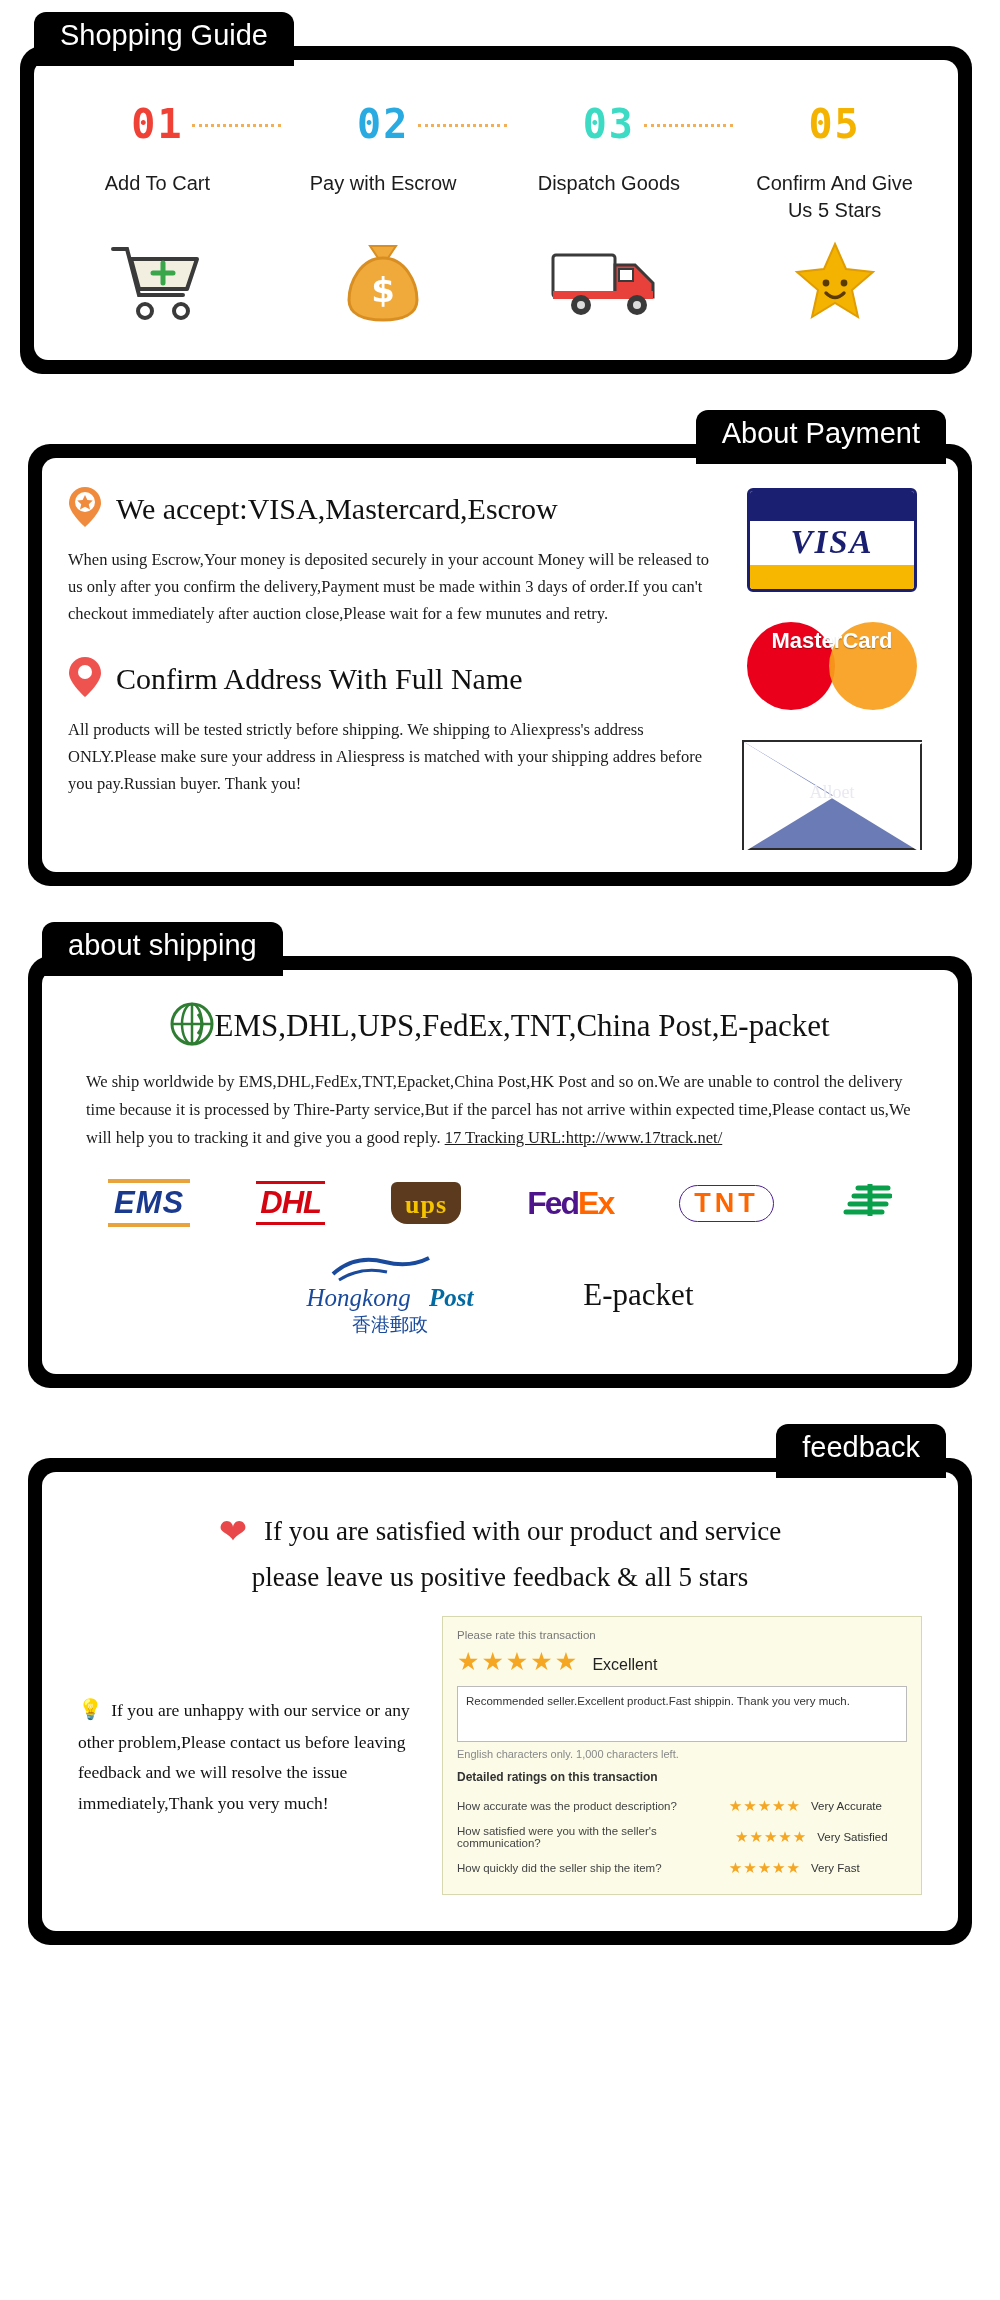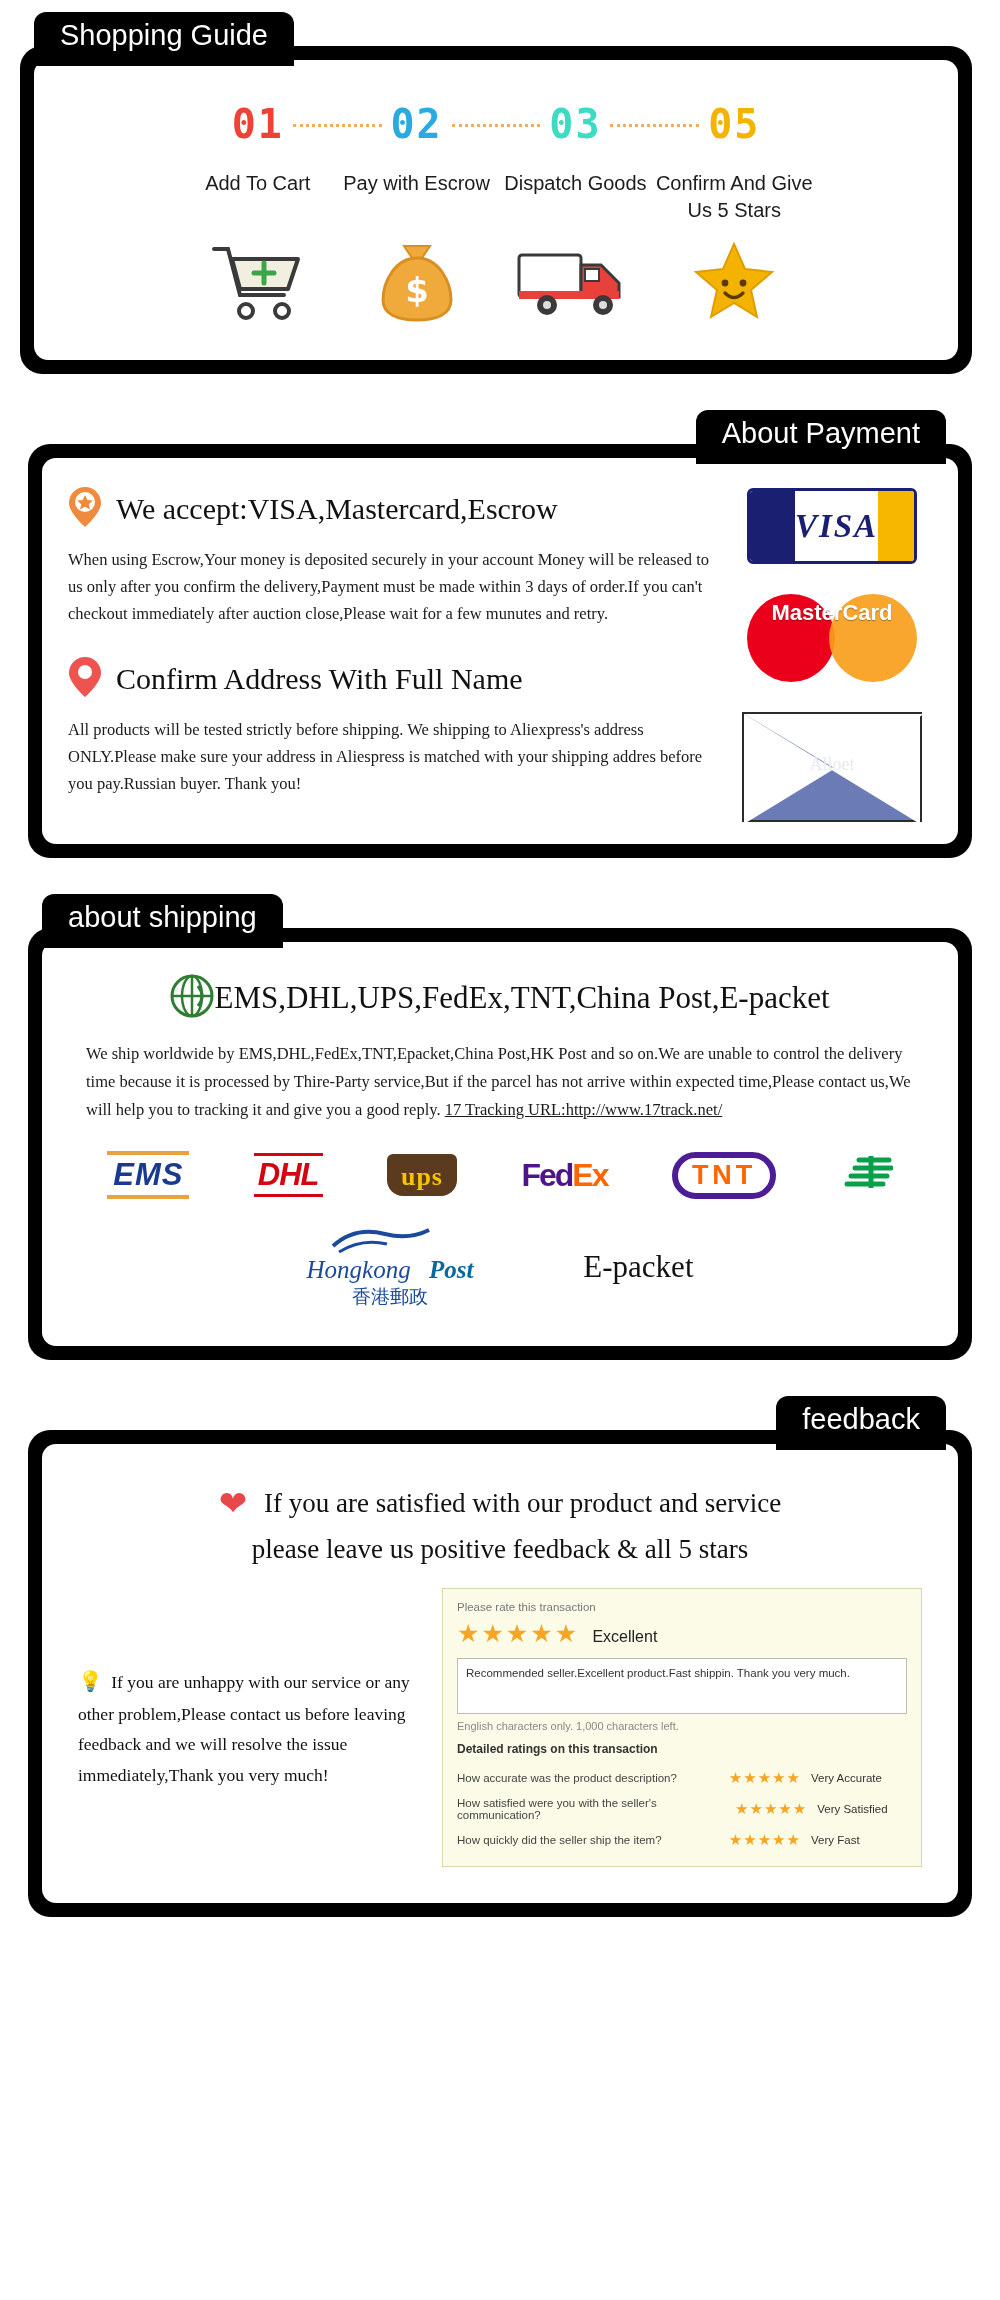--- a/index.html
+++ b/index.html
@@ -41,21 +41,21 @@
     line-height: 1.1;
     white-space: nowrap;
   }
   .tab.left { left: 14px; }
   .tab.right { right: 26px; }
 
   
   #guide { margin-top: 46px; margin-left: 20px; }
   .steps {
     display: flex;
-    justify-content: center;
+    justify-content: space-between;
     align-items: flex-start;
     padding: 22px 18px 6px 18px;
   }
   .step {
     width: 19%;
     text-align: center;
     position: relative;
   }
   .step-num {
     font-family: "DejaVu Sans Mono", monospace;
@@ -114,25 +114,25 @@
     color: #111;
   }
   .body-text {
     font-family: "Liberation Serif", serif;
     font-size: 16.5px;
     line-height: 1.65;
     color: #1a1a1a;
     margin: 0 0 28px 0;
   }
   .visa-card {
-    width: 170px; height: 76px;
+    width: 170px; height: 104px;
     background: #ffffff;
     border: 3px solid #1a1f71;
     border-radius: 6px;
-    display: flex; flex-direction: row;
+    display: flex; flex-direction: column;
     overflow: hidden;
   }
   .visa-top { flex: 1; background: #1a1f71; }
   .visa-mid {
     flex: 1.5; display: flex; align-items: center; justify-content: center;
     background: #ffffff;
     color: #1a1f71;
     font-family: "Liberation Serif", serif;
     font-style: italic; font-weight: bold;
     font-size: 33px; letter-spacing: 2px;
@@ -231,21 +231,21 @@
     font-size: 26px; padding: 8px 14px 4px 14px;
     border-radius: 6px 6px 16px 16px; letter-spacing: 1px;
   }
   .logo-fedex {
     font-family: "Liberation Sans", sans-serif; font-weight: bold;
     font-size: 32px; letter-spacing: -2px;
   }
   .logo-fedex .a { color: #4d148c; }
   .logo-fedex .b { color: #ff6600; }
   .logo-tnt {
-    border: 6px solid #4c1d95; border-radius: 26px;
+    border: 1px solid #4c1d95; border-radius: 26px;
     color: #ff6600; font-weight: bold; font-size: 27px;
     padding: 2px 14px; letter-spacing: 4px;
     font-family: "Liberation Sans", sans-serif;
   }
   .logo-cp { color: #0aa04b; font-size: 40px; font-weight: bold; line-height: 1; }
   .logo-hk { text-align: center; }
   .logo-hk .en {
     color: #1a4a9c; font-size: 25px; font-style: italic;
     font-family: "Liberation Serif", serif;
   }

